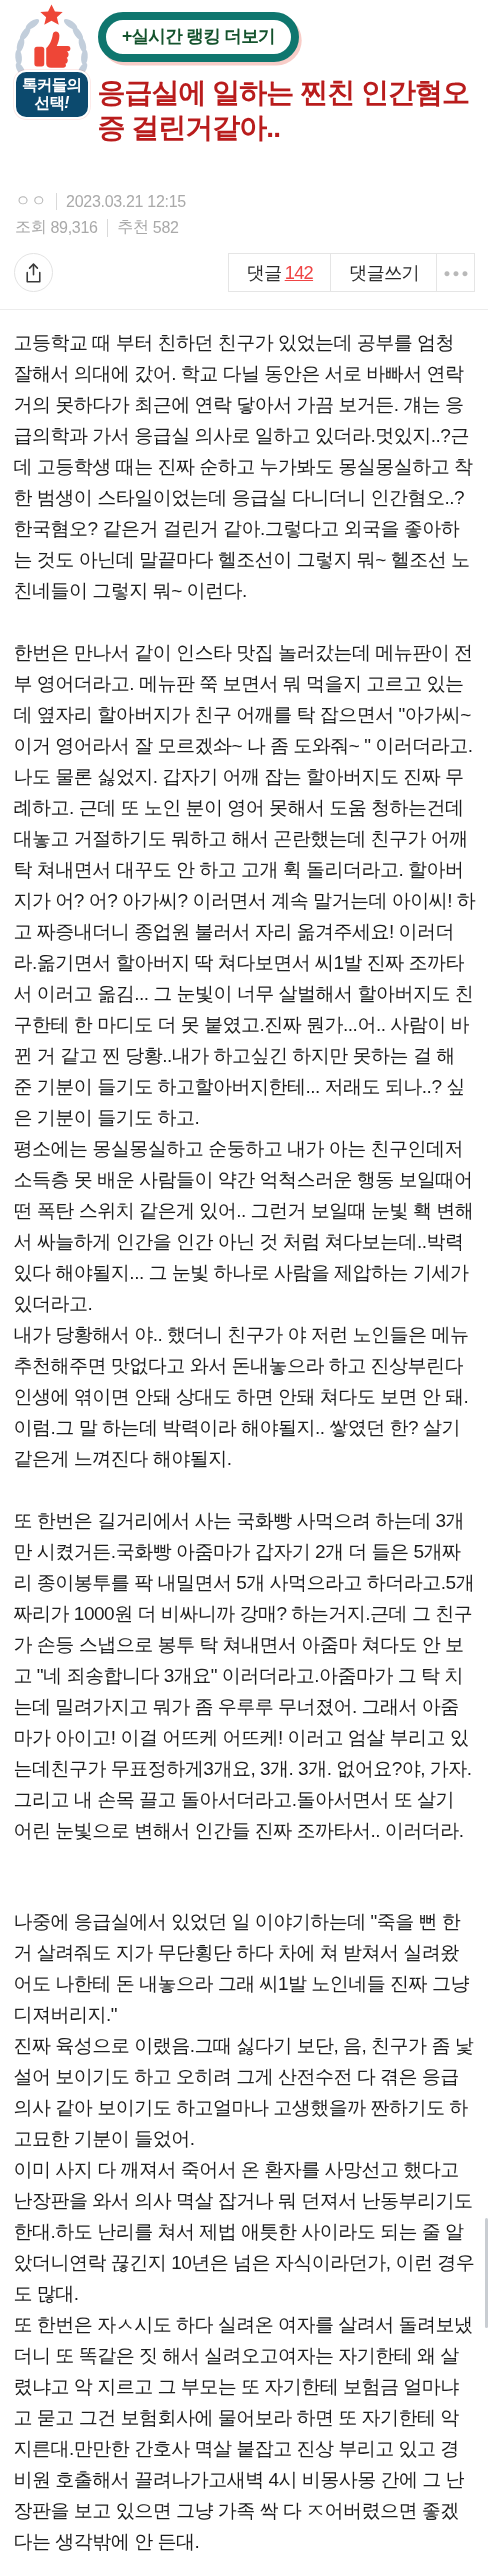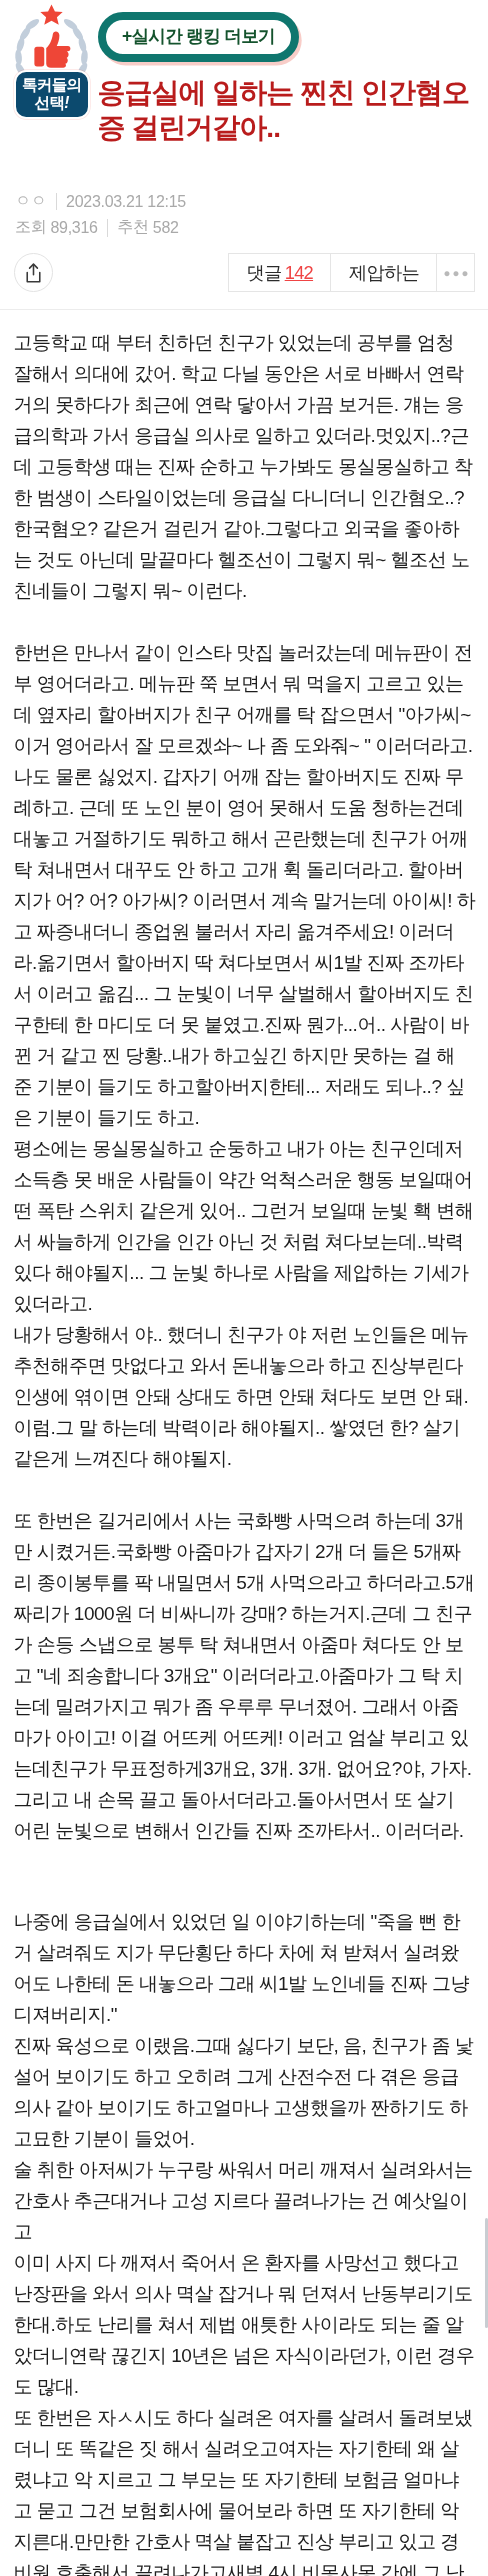--- a/index.html
+++ b/index.html
@@ -146,38 +146,37 @@
         <path d="M12 2 v13"></path>
         <path d="M7 6.5 L12 1.5 L17 6.5"></path>
         <path d="M4 12 v12 h16 v-12"></path>
       </svg>
     </button>
     <div class="btn-group">
       <button class="cbtn">
         <span>댓글</span>
         <span class="count">142</span>
       </button>
-      <button class="cbtn">제압하는</button>
+      <button class="cbtn">댓글쓰기</button>
       <button class="cbtn more-btn">
         <span>●●●</span>
       </button>
     </div>
   </div>
 
   <div class="divider"></div>
 
   <div class="body-text">
     <p>고등학교 때 부터 친하던 친구가 있었는데 공부를 엄청 잘해서 의대에 갔어. 학교 다닐 동안은 서로 바빠서 연락 거의 못하다가 최근에 연락 닿아서 가끔 보거든. 걔는 응급의학과 가서 응급실 의사로 일하고 있더라.멋있지..?근데 고등학생 때는 진짜 순하고 누가봐도 몽실몽실하고 착한 범생이 스타일이었는데 응급실 다니더니 인간혐오..? 한국혐오? 같은거 걸린거 같아.그렇다고 외국을 좋아하는 것도 아닌데 말끝마다 헬조선이 그렇지 뭐~ 헬조선 노친네들이 그렇지 뭐~ 이런다.</p>
     <p class="gap1">한번은 만나서 같이 인스타 맛집 놀러갔는데 메뉴판이 전부 영어더라고. 메뉴판 쭉 보면서 뭐 먹을지 고르고 있는데 옆자리 할아버지가 친구 어깨를 탁 잡으면서 "아가씨~ 이거 영어라서 잘 모르겠솨~ 나 좀 도와줘~ " 이러더라고.나도 물론 싫었지. 갑자기 어깨 잡는 할아버지도 진짜 무례하고. 근데 또 노인 분이 영어 못해서 도움 청하는건데 대놓고 거절하기도 뭐하고 해서 곤란했는데 친구가 어깨 탁 쳐내면서 대꾸도 안 하고 고개 휙 돌리더라고. 할아버지가 어? 어? 아가씨? 이러면서 계속 말거는데 아이씨! 하고 짜증내더니 종업원 불러서 자리 옮겨주세요! 이러더라.옮기면서 할아버지 딱 쳐다보면서 씨1발 진짜 조까타서 이러고 옮김... 그 눈빛이 너무 살벌해서 할아버지도 친구한테 한 마디도 더 못 붙였고.진짜 뭔가...어.. 사람이 바뀐 거 같고 찐 당황..내가 하고싶긴 하지만 못하는 걸 해 준 기분이 들기도 하고할아버지한테... 저래도 되나..? 싶은 기분이 들기도 하고.</p>
     <p>평소에는 몽실몽실하고 순둥하고 내가 아는 친구인데저소득층 못 배운 사람들이 약간 억척스러운 행동 보일때어떤 폭탄 스위치 같은게 있어.. 그런거 보일때 눈빛 홱 변해서 싸늘하게 인간을 인간 아닌 것 처럼 쳐다보는데..박력있다 해야될지... 그 눈빛 하나로 사람을 제압하는 기세가 있더라고.</p>
     <p>내가 당황해서 야.. 했더니 친구가 야 저런 노인들은 메뉴 추천해주면 맛없다고 와서 돈내놓으라 하고 진상부린다 인생에 엮이면 안돼 상대도 하면 안돼 쳐다도 보면 안 돼. 이럼.그 말 하는데 박력이라 해야될지.. 쌓였던 한? 살기 같은게 느껴진다 해야될지.</p>
     <p class="gap1">또 한번은 길거리에서 사는 국화빵 사먹으려 하는데 3개만 시켰거든.국화빵 아줌마가 갑자기 2개 더 들은 5개짜리 종이봉투를 팍 내밀면서 5개 사먹으라고 하더라고.5개짜리가 1000원 더 비싸니까 강매? 하는거지.근데 그 친구가 손등 스냅으로 봉투 탁 쳐내면서 아줌마 쳐다도 안 보고 "네 죄송합니다 3개요" 이러더라고.아줌마가 그 탁 치는데 밀려가지고 뭐가 좀 우루루 무너졌어. 그래서 아줌마가 아이고! 이걸 어뜨케 어뜨케! 이러고 엄살 부리고 있는데친구가 무표정하게3개요, 3개. 3개. 없어요?야, 가자.그리고 내 손목 끌고 돌아서더라고.돌아서면서 또 살기 어린 눈빛으로 변해서 인간들 진짜 조까타서.. 이러더라.</p>
     <p class="gap2">나중에 응급실에서 있었던 일 이야기하는데 "죽을 뻔 한거 살려줘도 지가 무단횡단 하다 차에 쳐 받쳐서 실려왔어도 나한테 돈 내놓으라 그래 씨1발 노인네들 진짜 그냥 디져버리지."</p>
     <p>진짜 육성으로 이랬음.그때 싫다기 보단, 음, 친구가 좀 낯설어 보이기도 하고 오히려 그게 산전수전 다 겪은 응급의사 같아 보이기도 하고얼마나 고생했을까 짠하기도 하고묘한 기분이 들었어.</p>
-    <p>술 취한 아저씨가 누구랑 싸워서 머리 깨져서 실려와서는간호사 추근대거나 고성 지르다 끌려나가는 건 예삿일이고</p>
     <p>이미 사지 다 깨져서 죽어서 온 환자를 사망선고 했다고 난장판을 와서 의사 멱살 잡거나 뭐 던져서 난동부리기도 한대.하도 난리를 쳐서 제법 애틋한 사이라도 되는 줄 알았더니연락 끊긴지 10년은 넘은 자식이라던가, 이런 경우도 많대.</p>
     <p>또 한번은 자ㅅ시도 하다 실려온 여자를 살려서 돌려보냈더니 또 똑같은 짓 해서 실려오고여자는 자기한테 왜 살렸냐고 악 지르고 그 부모는 또 자기한테 보험금 얼마냐고 묻고 그건 보험회사에 물어보라 하면 또 자기한테 악지른대.만만한 간호사 멱살 붙잡고 진상 부리고 있고 경비원 호출해서 끌려나가고새벽 4시 비몽사몽 간에 그 난장판을 보고 있으면 그냥 가족 싹 다 ㅈ어버렸으면 좋겠다는 생각밖에 안 든대.</p>
 
   </div>
 
   <div class="scrollbar-thumb"></div>
 </div>
 
 
 </body></html>

